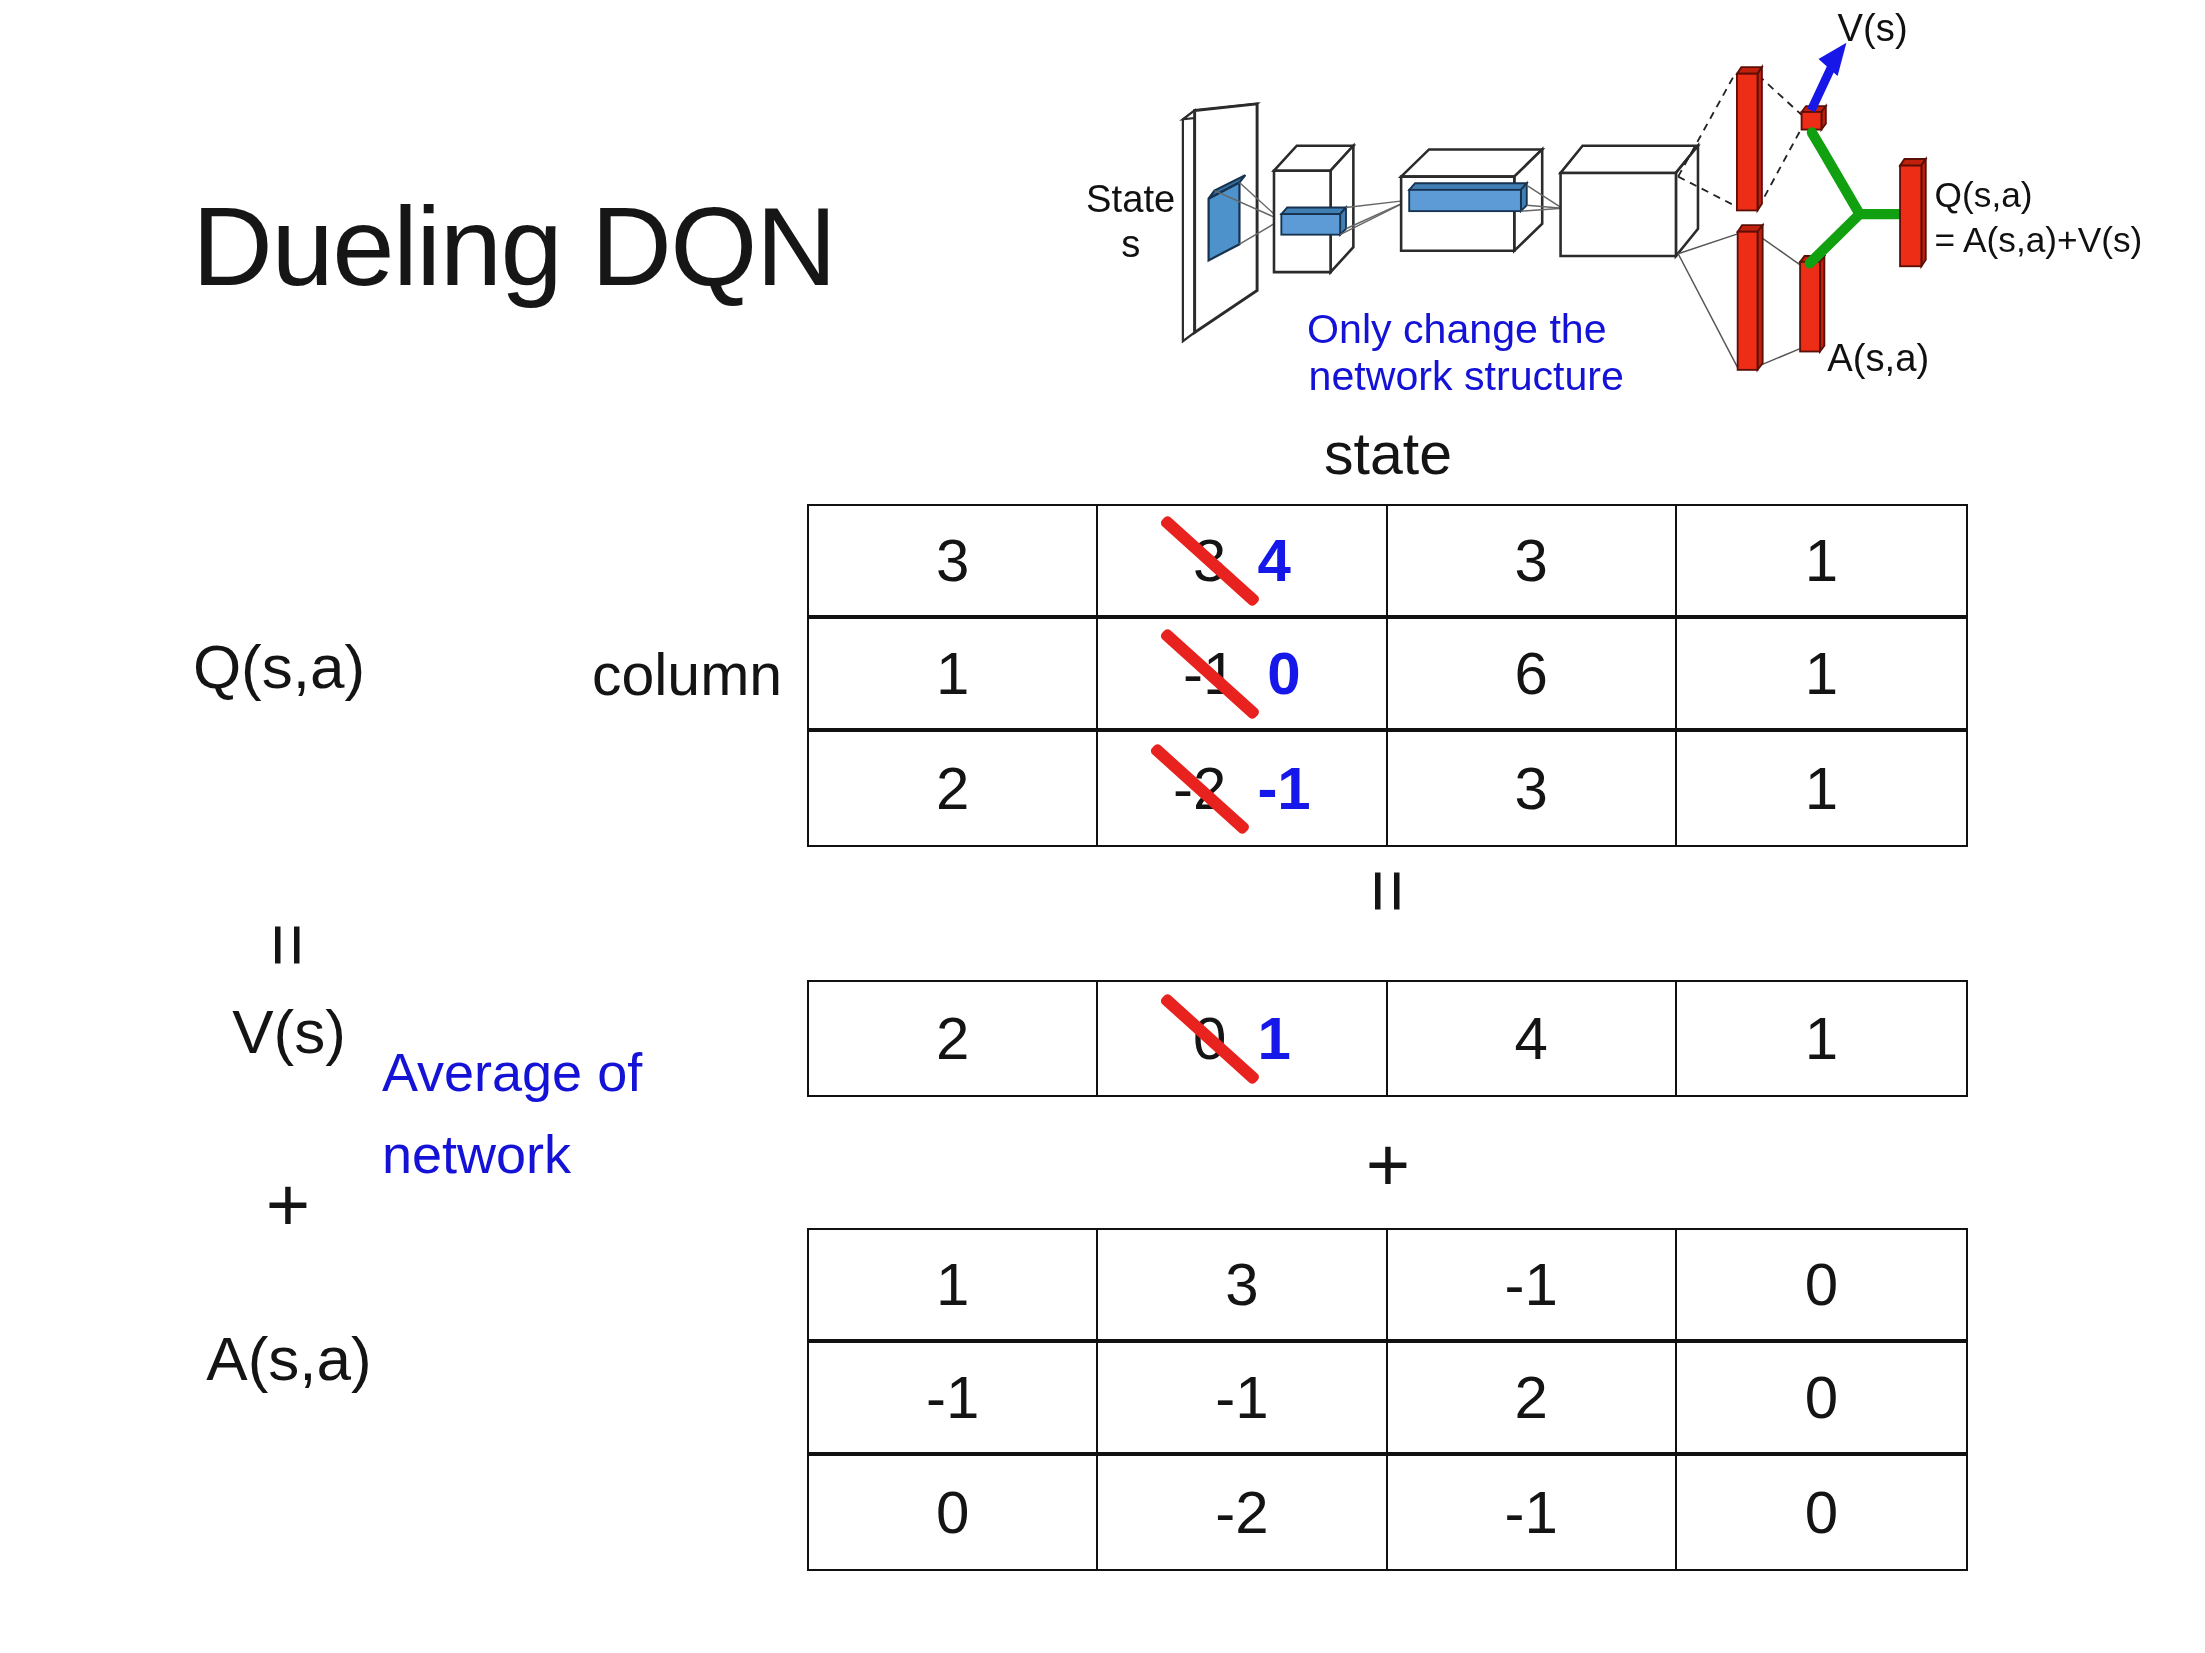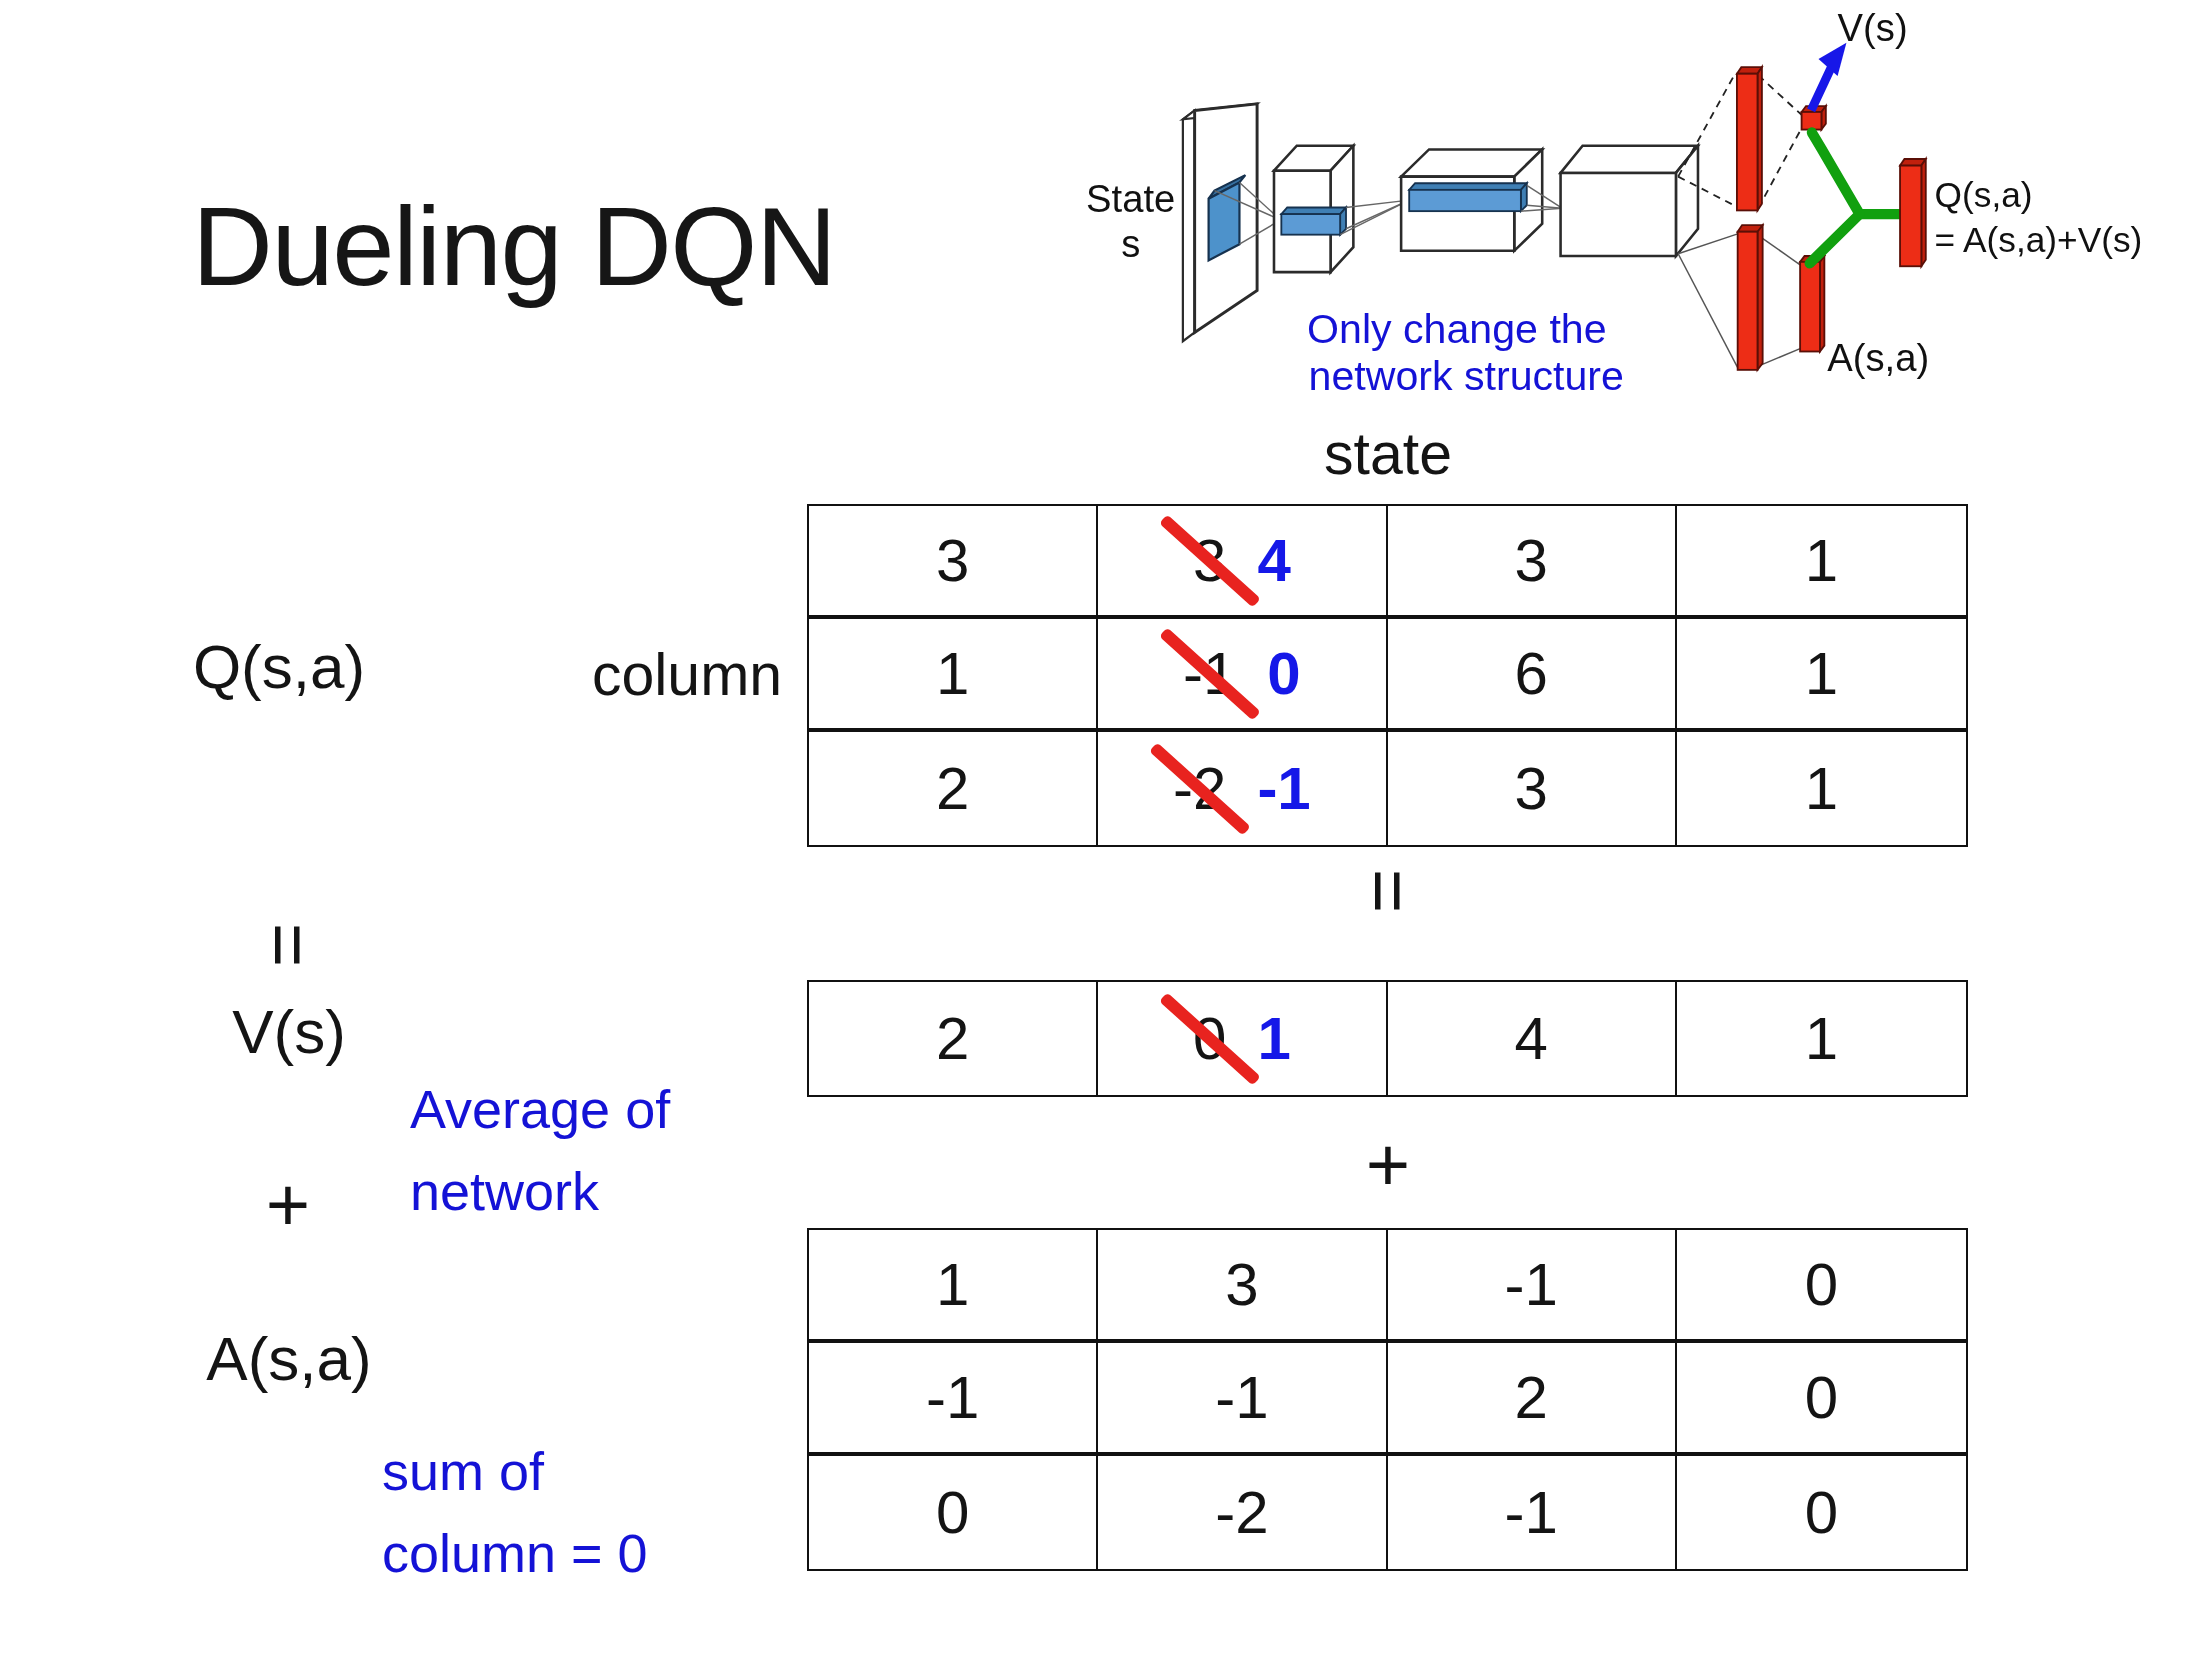--- a/index.html
+++ b/index.html
@@ -175,30 +175,26 @@
     <text x="1212" y="342" font-size="48" fill="#111">= A(s,a)+V(s)</text>
     <text x="1066" y="505" font-size="52" fill="#111">A(s,a)</text>
   </svg>
 
   <div class="centered axis-label" style="left:1388px; top:454px;">state</div>
   <div class="centered axis-label" style="left:687px; top:675px;">column</div>
 
   <div class="centered side-label" style="left:279px; top:666px;">Q(s,a)</div>
   <div class="centered op rot-eq" style="left:288px; top:945px;">=</div>
   <div class="centered side-label" style="left:289px; top:1031px;">V(s)</div>
-  <div class="blue-note" style="left:382px; top:1068px;margin-left:28px;">
+  <div class="blue-note" style="left:382px; top:1031px;">
     <div>Average of</div>
     <div>network</div>
   </div>
   <div class="centered op" style="left:288px; top:1204px;">+</div>
   <div class="centered side-label" style="left:289px; top:1358px;">A(s,a)</div>
-  <div class="blue-note" style="left:382px; top:1430px;">
-    <div>sum of</div>
-    <div>column = 0</div>
-  </div>
 
   <div class="centered op rot-eq" style="left:1388px; top:891px;">=</div>
   <div class="centered op" style="left:1388px; top:1164px;">+</div>
 
   <div class="grid-table" style="top:504px;">
       <div class="cell">
         <span class="val">3</span>
       </div>
       <div class="cell">
         <span class="old">3</span>

